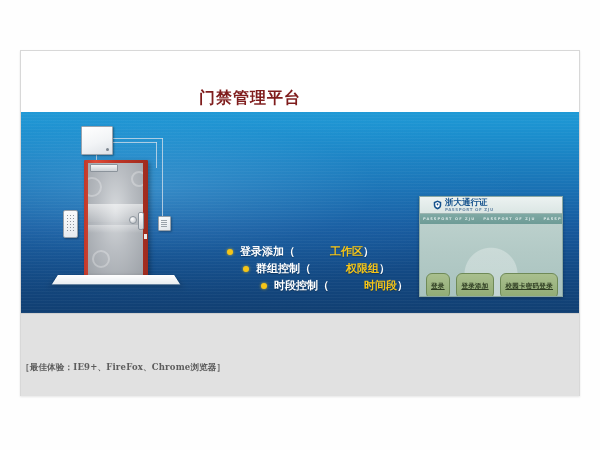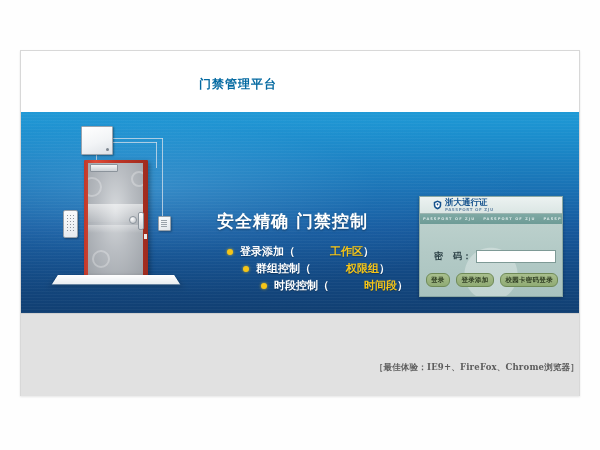--- a/index.html
+++ b/index.html
@@ -80,24 +80,24 @@
     font-weight: bold;
     color: #12457f;
     letter-spacing: 0.3px;
     line-height: 10px;
     white-space: nowrap;
   }
 
   .platform-title {
     position: absolute;
     left: 178px;
-    top: 25px;
-    font-size: 12px;
-    font-weight: bold;
-    color: #0369a1;
+    top: 37px;
+    font-size: 16px;
+    font-weight: bold;
+    color: #7f1d1d;
     letter-spacing: 1px;
     white-space: nowrap;
   }
 
   
   .banner {
     position: absolute;
     left: 0;
     top: 61px;
     width: 100%;
@@ -471,29 +471,30 @@
     align-items: center;
   }
 
   .btn {
     background: linear-gradient(180deg,#a9bf8e 0%, #90ab74 100%);
     border: 1px solid #6f8a57;
     border-radius: 6px;
     color: #2f3d22;
     font-size: 6.5px;
     font-weight: bold;
-    height: 14px;
+    height: 26px;
     line-height: 11px;
     padding: 0 4px;
     white-space: nowrap;
     box-sizing: border-box;
     cursor: pointer;
     font-family: "DejaVu Sans", "Liberation Sans", sans-serif;
     letter-spacing: 0.3px;
     text-align: center;
+    text-decoration: underline;
   }
 
   
   .footer {
     position: absolute;
     left: 0;
     top: 262px;
     width: 100%;
     height: 83px;
     background: #e1e1e1;
@@ -509,21 +510,21 @@
     font-size: 6.5px;
     color: #8a8a8a;
     letter-spacing: 0.2px;
     white-space: nowrap;
   }
 
   .browser-note {
     position: absolute;
     width: 100%;
     top: 48px;
-    text-align: right;
+    text-align: left;
     font-family: "DejaVu Serif", "Liberation Serif", serif;
     font-size: 8.5px;
     font-weight: bold;
     color: #5c5c5c;
     letter-spacing: 0.2px;
     white-space: nowrap;
   }
 </style>
 </head>
 <body>
@@ -565,21 +566,20 @@
           </div>
           <div class="door-closer"></div>
           <div class="door-knob"></div>
           <div class="door-handle"></div>
           <div class="door-led"></div>
         </div>
 
         <div class="floor"></div>
       </div>
 
-      <div class="headline">安全精确  门禁控制</div>
 
       <ul class="bullets">
         <li class="bullet i1">
           <span class="dot"></span>
           <span>登录添加（</span>
             <span class="hl">工作区</span>
             <span>）</span>
         </li>
         <li class="bullet i2">
           <span class="dot"></span>
@@ -610,24 +610,20 @@
           </div>
         </div>
 
         <div class="stripe">
           <span>PASSPORT OF ZJU</span>
           <span>PASSPORT OF ZJU</span>
           <span>PASSPORT OF ZJU</span>
         </div>
 
 
-        <div class="form-row r2">
-          <span class="f-label">密　码：</span>
-          <input class="f-input" type="password" value="" style="">
-        </div>
 
         <div class="btn-row">
           <button class="btn">登录</button>
           <button class="btn">登录添加</button>
           <button class="btn">校园卡密码登录</button>
         </div>
       </div>
     </div>
 
     <div class="footer">

